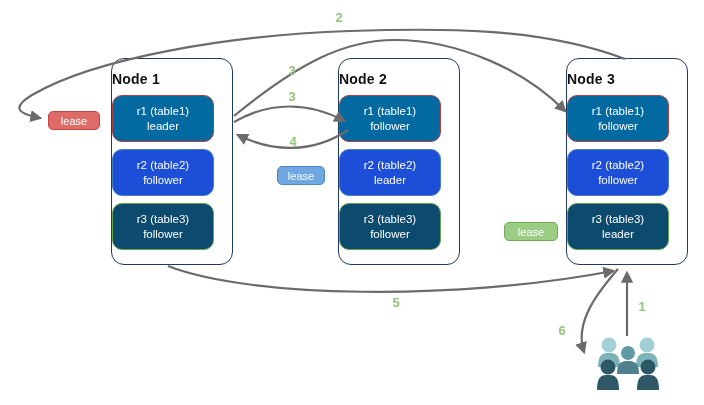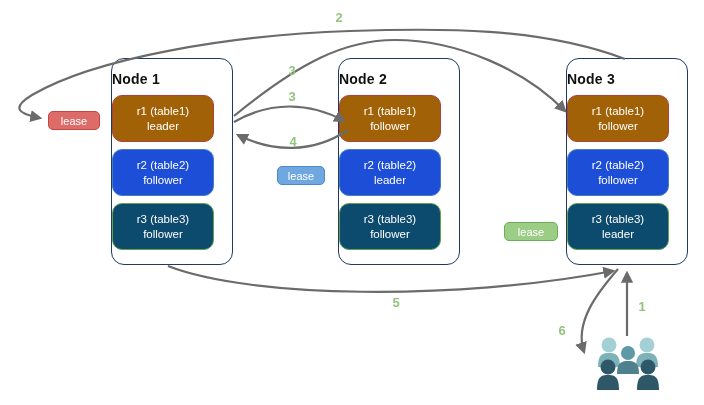--- a/index.html
+++ b/index.html
@@ -17,21 +17,21 @@
   .node-1{left:111px;} .node-2{left:338px;} .node-3{left:566px;}
   .node-title{
     margin:12px 0 8px 0;font-size:14px;font-weight:bold;color:#111111;
     letter-spacing:.2px;
   }
   .replica{
     width:102px;height:47px;border-radius:10px;margin-bottom:7px;
     box-sizing:border-box;display:flex;flex-direction:column;align-items:center;justify-content:center;
     color:#ffffff;font-size:11.5px;line-height:1.3;text-align:center;
   }
-  .c-red{background:#a16207;border:1.5px solid #B2413D;}
+  .c-red{background:#0369a1;border:1.5px solid #B2413D;}
   .c-blue{background:#1d4ed8;border:1.5px solid #4580BC;}
   .c-green{background:#0c4a6e;border:1.5px solid #64A24E;}
   
   .lease{
     position:absolute;height:19px;box-sizing:border-box;border-radius:5px;
     display:flex;align-items:center;justify-content:center;
     color:#ffffff;font-size:11px;z-index:2;
   }
   .lease-red{left:48px;top:111px;width:52px;background:#DD6C68;border:1.5px solid #C74440;}
   .lease-blue{left:277px;top:166px;width:48px;background:#6FA7E0;border:1.5px solid #4E88C6;}

